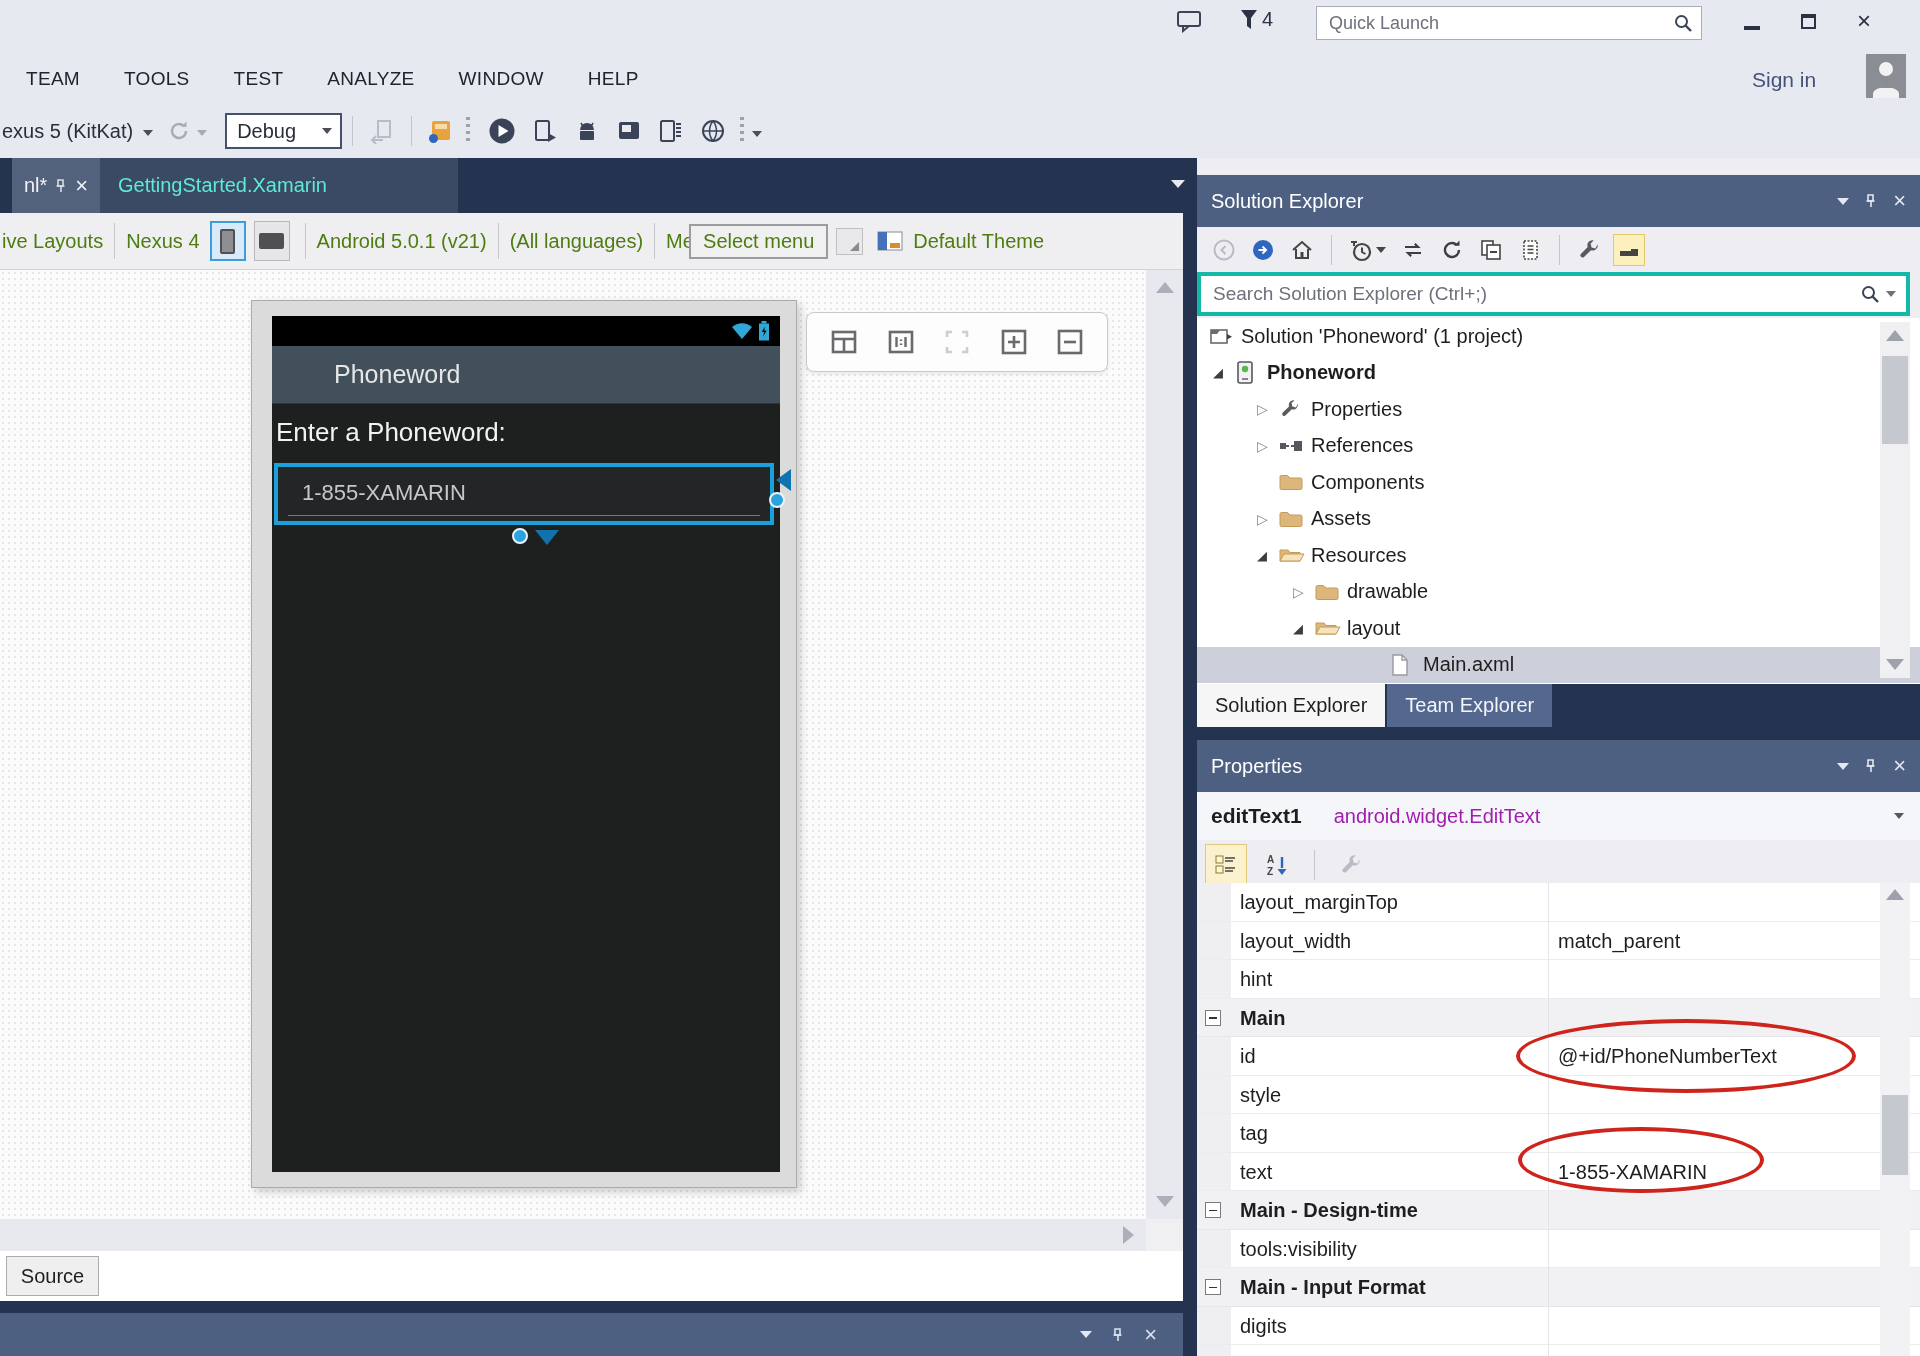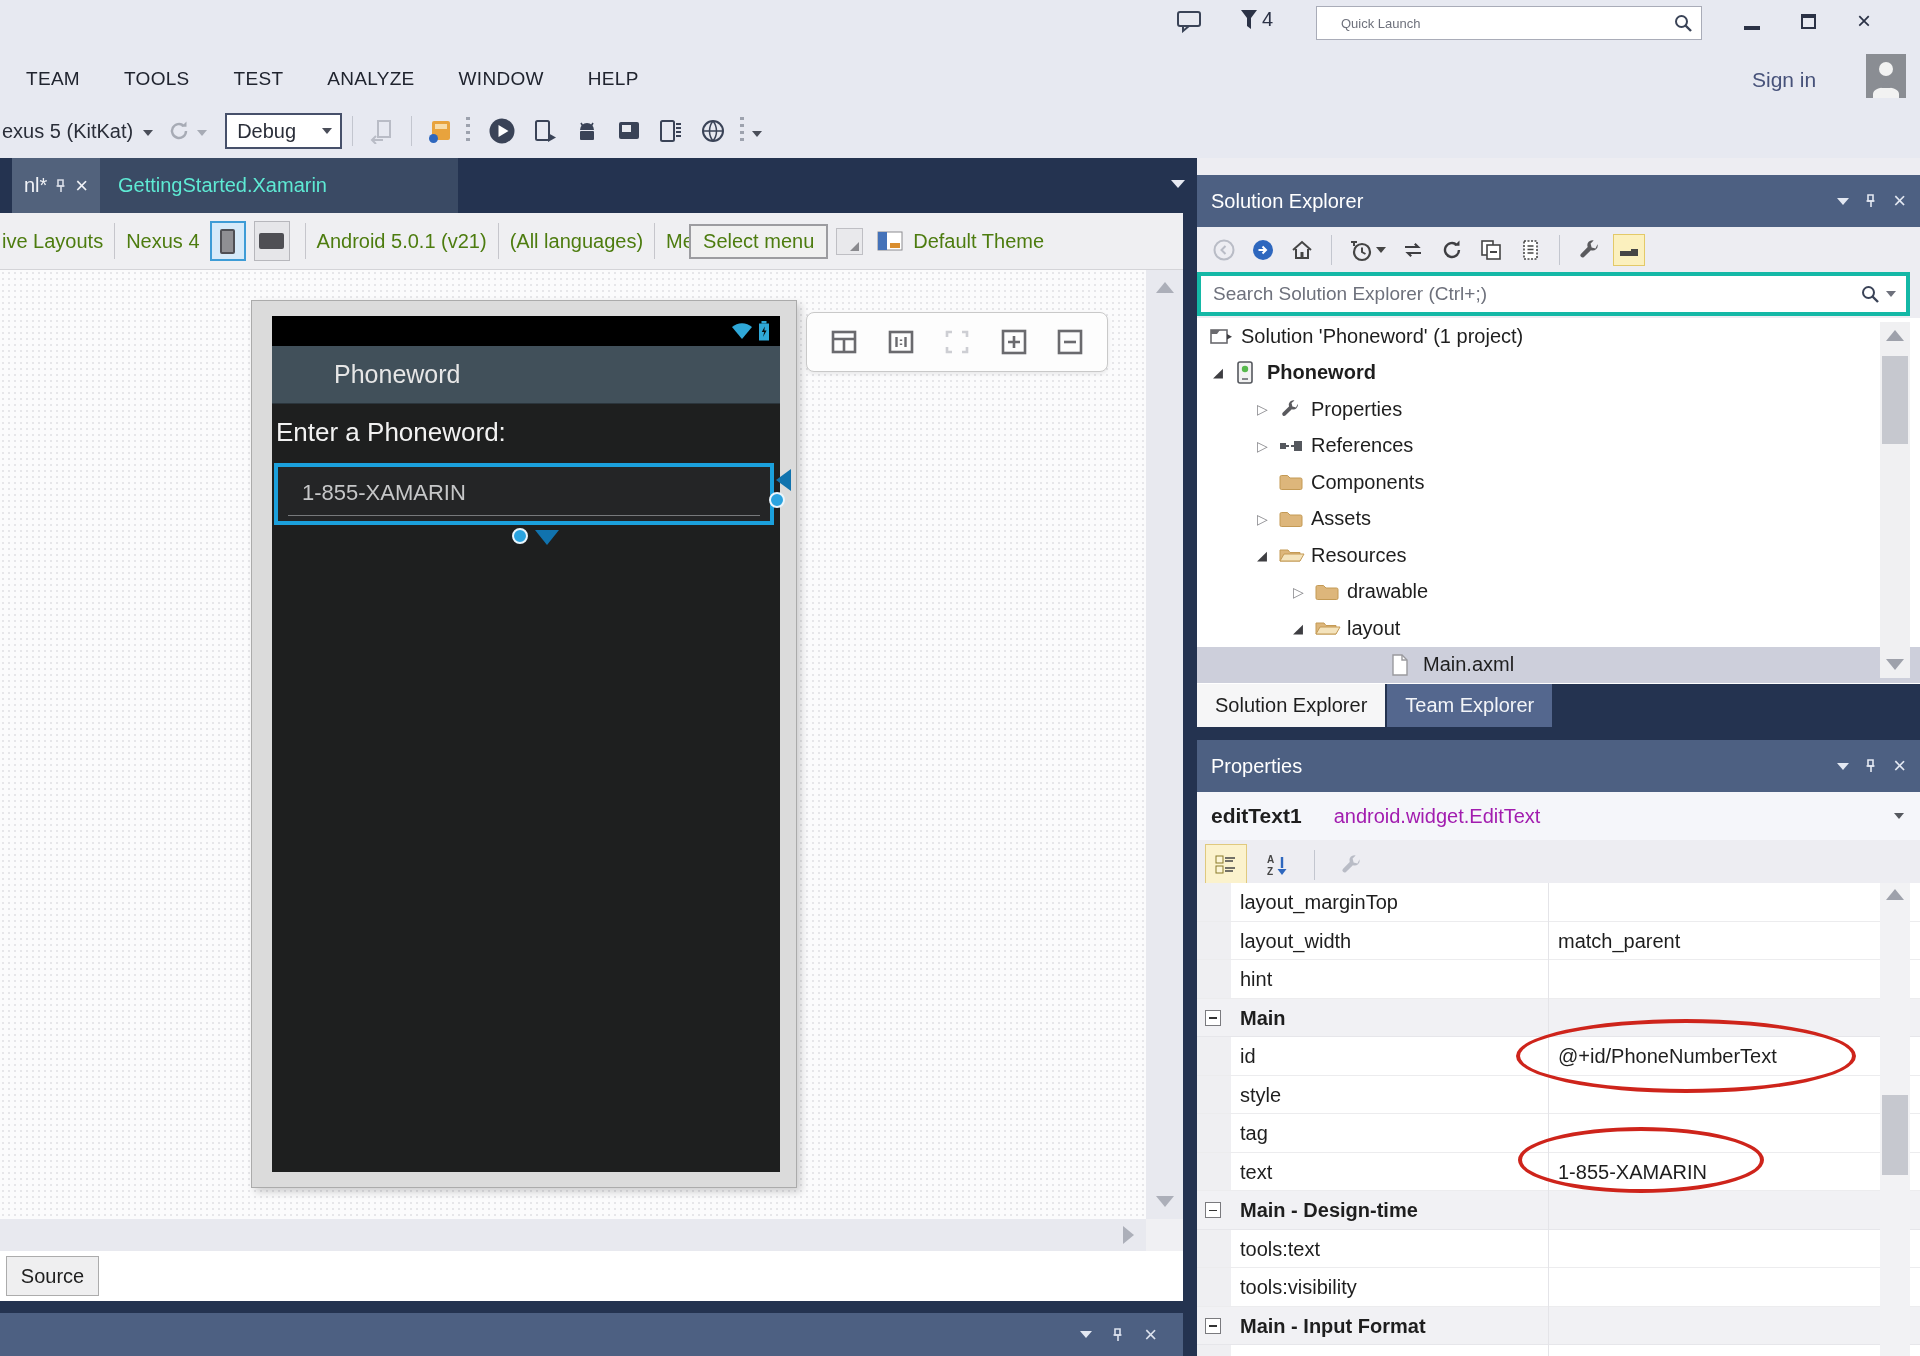--- a/index.html
+++ b/index.html
@@ -2,21 +2,21 @@
 <html><head>
 <meta charset="utf-8">
 <style>
   * { margin:0; padding:0; box-sizing:border-box; }
   html,body { width:1920px; height:1356px; overflow:hidden; font-family:"Liberation Sans",sans-serif; background:#E7E9F1; }
   svg { display:block; }
 
   
   #chrome { position:absolute; left:0; top:0; width:1920px; height:158px; background:#E7E9F1; }
   #quick-launch { position:absolute; left:1316px; top:6px; width:386px; height:34px; background:#fff; border:1px solid #A9ACB8; display:flex; align-items:center; }
-  #quick-launch input { flex:1; border:none; outline:none; font-size:13px; color:#3A3D46; padding:0 8px 0 24px; font-family:"Liberation Sans",sans-serif; background:transparent; }
+  #quick-launch input { flex:1; border:none; outline:none; font-size:18px; color:#3A3D46; padding:0 8px 0 12px; font-family:"Liberation Sans",sans-serif; background:transparent; }
   #quick-launch input::placeholder { color:#6E717C; opacity:1; }
   .win-btn { position:absolute; top:2px; width:40px; height:38px; display:flex; align-items:center; justify-content:center; color:#2B3246; }
   .glyph-min { width:16px; height:4px; background:#2B3246; margin-top:14px; }
   .glyph-max { width:15px; height:15px; border:2px solid #2B3246; border-top-width:4px; }
   .glyph-close { font-size:24px; line-height:1; color:#2B3246; }
   #feedback-ic { position:absolute; left:1176px; top:9px; }
   #notif { position:absolute; left:1240px; top:8px; display:flex; align-items:center; gap:4px; }
   #notif .cnt { font-size:20px; color:#2B3246; }
   #menu-items { position:absolute; left:24px; top:60px; display:flex; gap:40px; }
   .menu-item { font-size:19px; color:#20242F; letter-spacing:.3px; padding:8px 2px; }
@@ -679,24 +679,20 @@
         </div>
         <div class="prop-row">
           <span class="pname">text</span>
           <span class="pval">1-855-XAMARIN</span>
         </div>
         <div class="prop-row cat">
           <span class="minus-box"></span>
           <span class="pname">Main - Design-time</span>
         </div>
         <div class="prop-row">
-          <span class="pname">tools:text</span>
-          <span class="pval"></span>
-        </div>
-        <div class="prop-row">
           <span class="pname">tools:visibility</span>
           <span class="pval"></span>
         </div>
         <div class="prop-row cat">
           <span class="minus-box"></span>
           <span class="pname">Main - Input Format</span>
         </div>
         <div class="prop-row">
           <span class="pname">digits</span>
           <span class="pval"></span>

